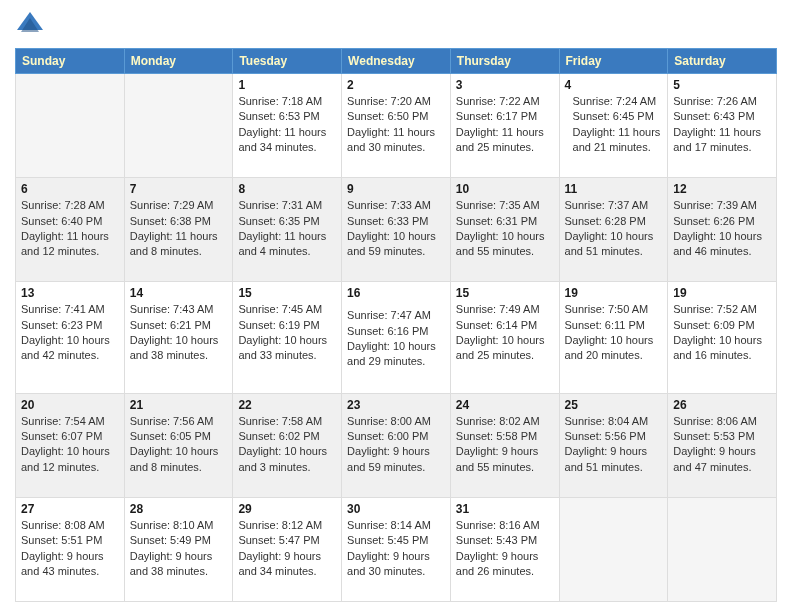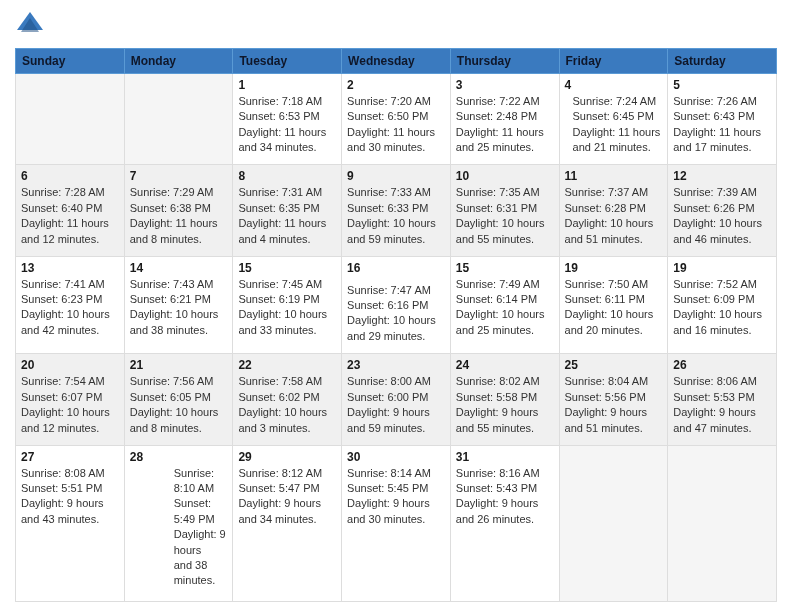--- a/index.html
+++ b/index.html
@@ -55,21 +55,21 @@
       color: #444;
     }
     .calendar {
       flex: 1;
       border-collapse: collapse;
       width: 100%;
       font-size: 10.5px;
     }
     .calendar th {
       background: #3a7abf;
-      color: #0f172a;
+      color: #fef9c3;
       text-align: left;
       padding: 5px 6px;
       font-size: 12px;
       font-weight: bold;
       border: 1px solid #5a9ad5;
     }
     .calendar td {
       vertical-align: top;
       border: 1px solid #ddd;
       padding: 4px 5px;
@@ -143,21 +143,21 @@
           <td>
             <span class="day-num">2</span>
             <div class="day-info" style="white-space: pre-line;">Sunrise: 7:20 AM
 Sunset: 6:50 PM
 Daylight: 11 hours
 and 30 minutes.</div>
           </td>
           <td>
             <span class="day-num">3</span>
             <div class="day-info" style="white-space: pre-line;">Sunrise: 7:22 AM
-Sunset: 2:48 PM
+Sunset: 6:17 PM
 Daylight: 11 hours
 and 25 minutes.</div>
           </td>
           <td>
             <span class="day-num">4</span>
             <div class="day-info" style="white-space: pre-line; margin-left: 8px;">Sunrise: 7:24 AM
 Sunset: 6:45 PM
 Daylight: 11 hours
 and 21 minutes.</div>
           </td>
@@ -325,21 +325,21 @@
         <tr>
           <td>
             <span class="day-num">27</span>
             <div class="day-info" style="white-space: pre-line;">Sunrise: 8:08 AM
 Sunset: 5:51 PM
 Daylight: 9 hours
 and 43 minutes.</div>
           </td>
           <td>
             <span class="day-num">28</span>
-            <div class="day-info" style="white-space: pre-line; margin-left: 44px;">Sunrise: 8:10 AM
+            <div class="day-info" style="white-space: pre-line;">Sunrise: 8:10 AM
 Sunset: 5:49 PM
 Daylight: 9 hours
 and 38 minutes.</div>
           </td>
           <td>
             <span class="day-num">29</span>
             <div class="day-info" style="white-space: pre-line;">Sunrise: 8:12 AM
 Sunset: 5:47 PM
 Daylight: 9 hours
 and 34 minutes.</div>

